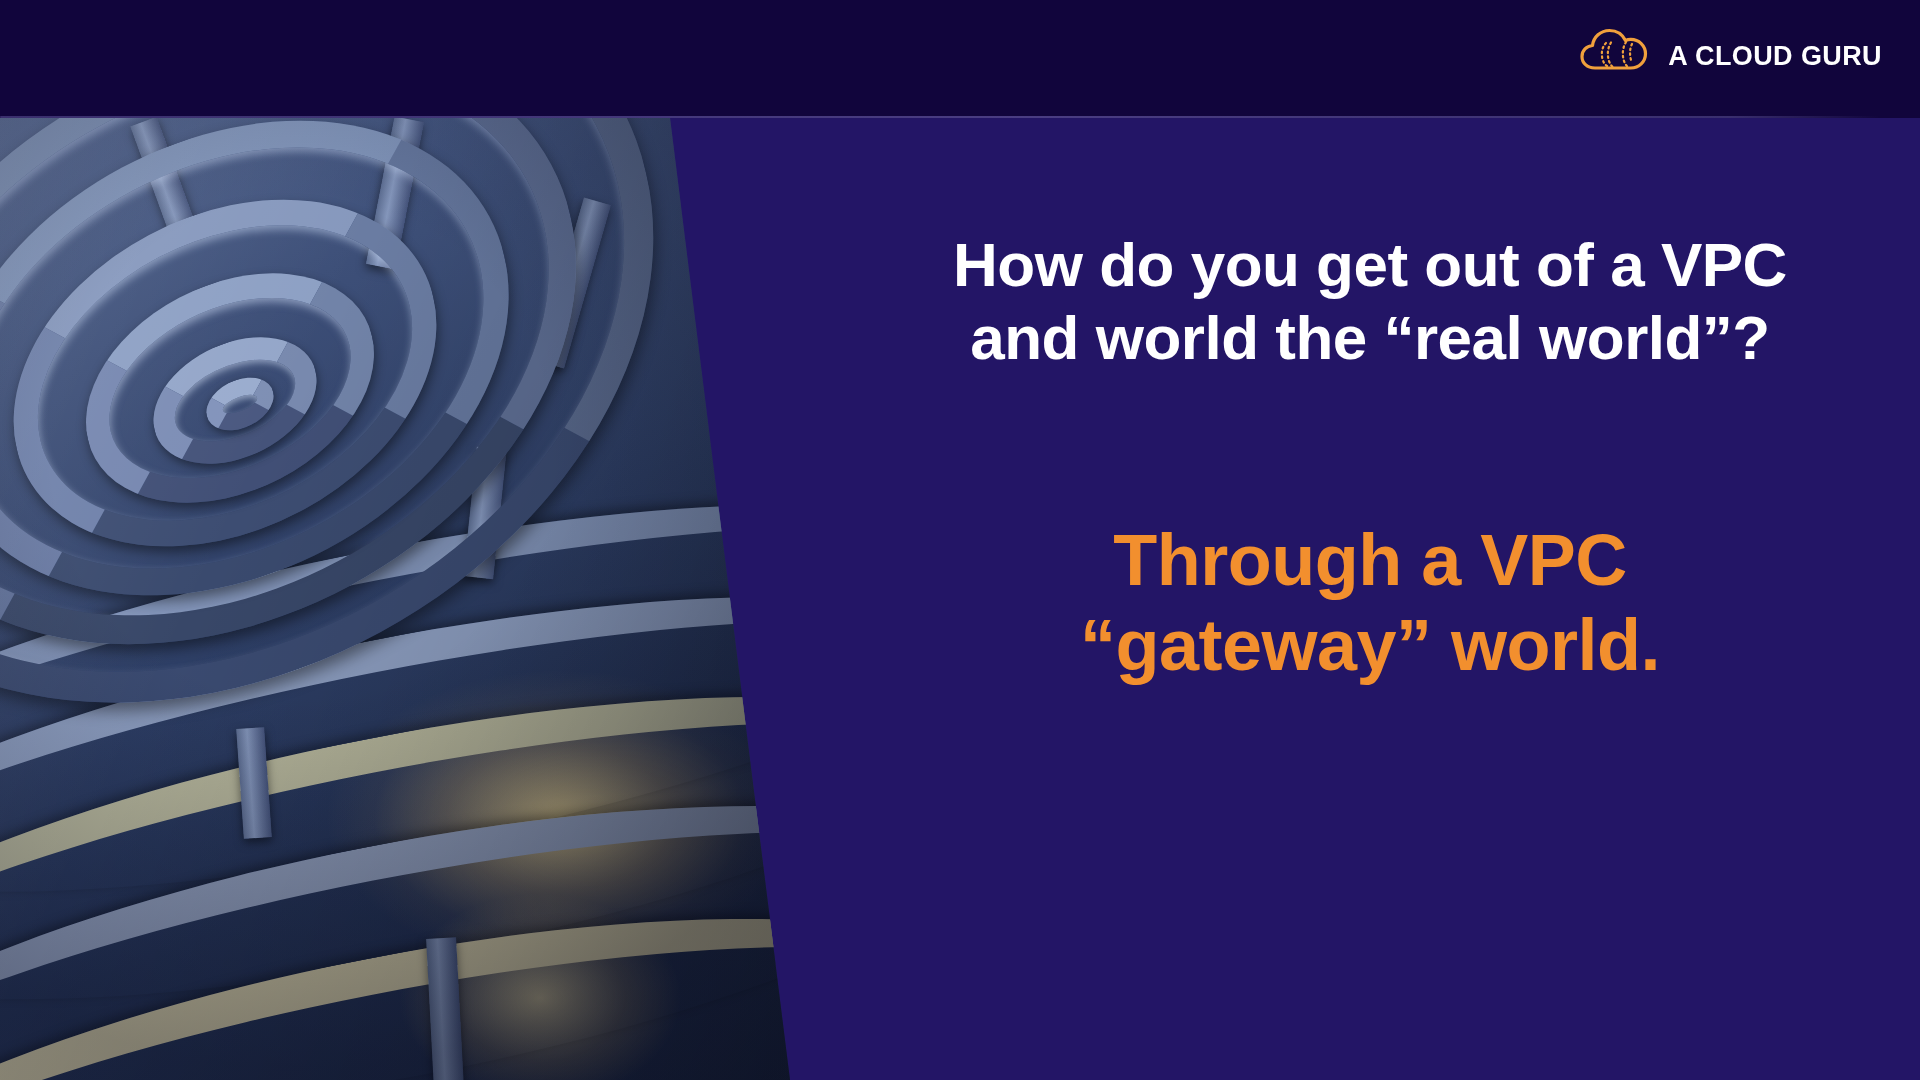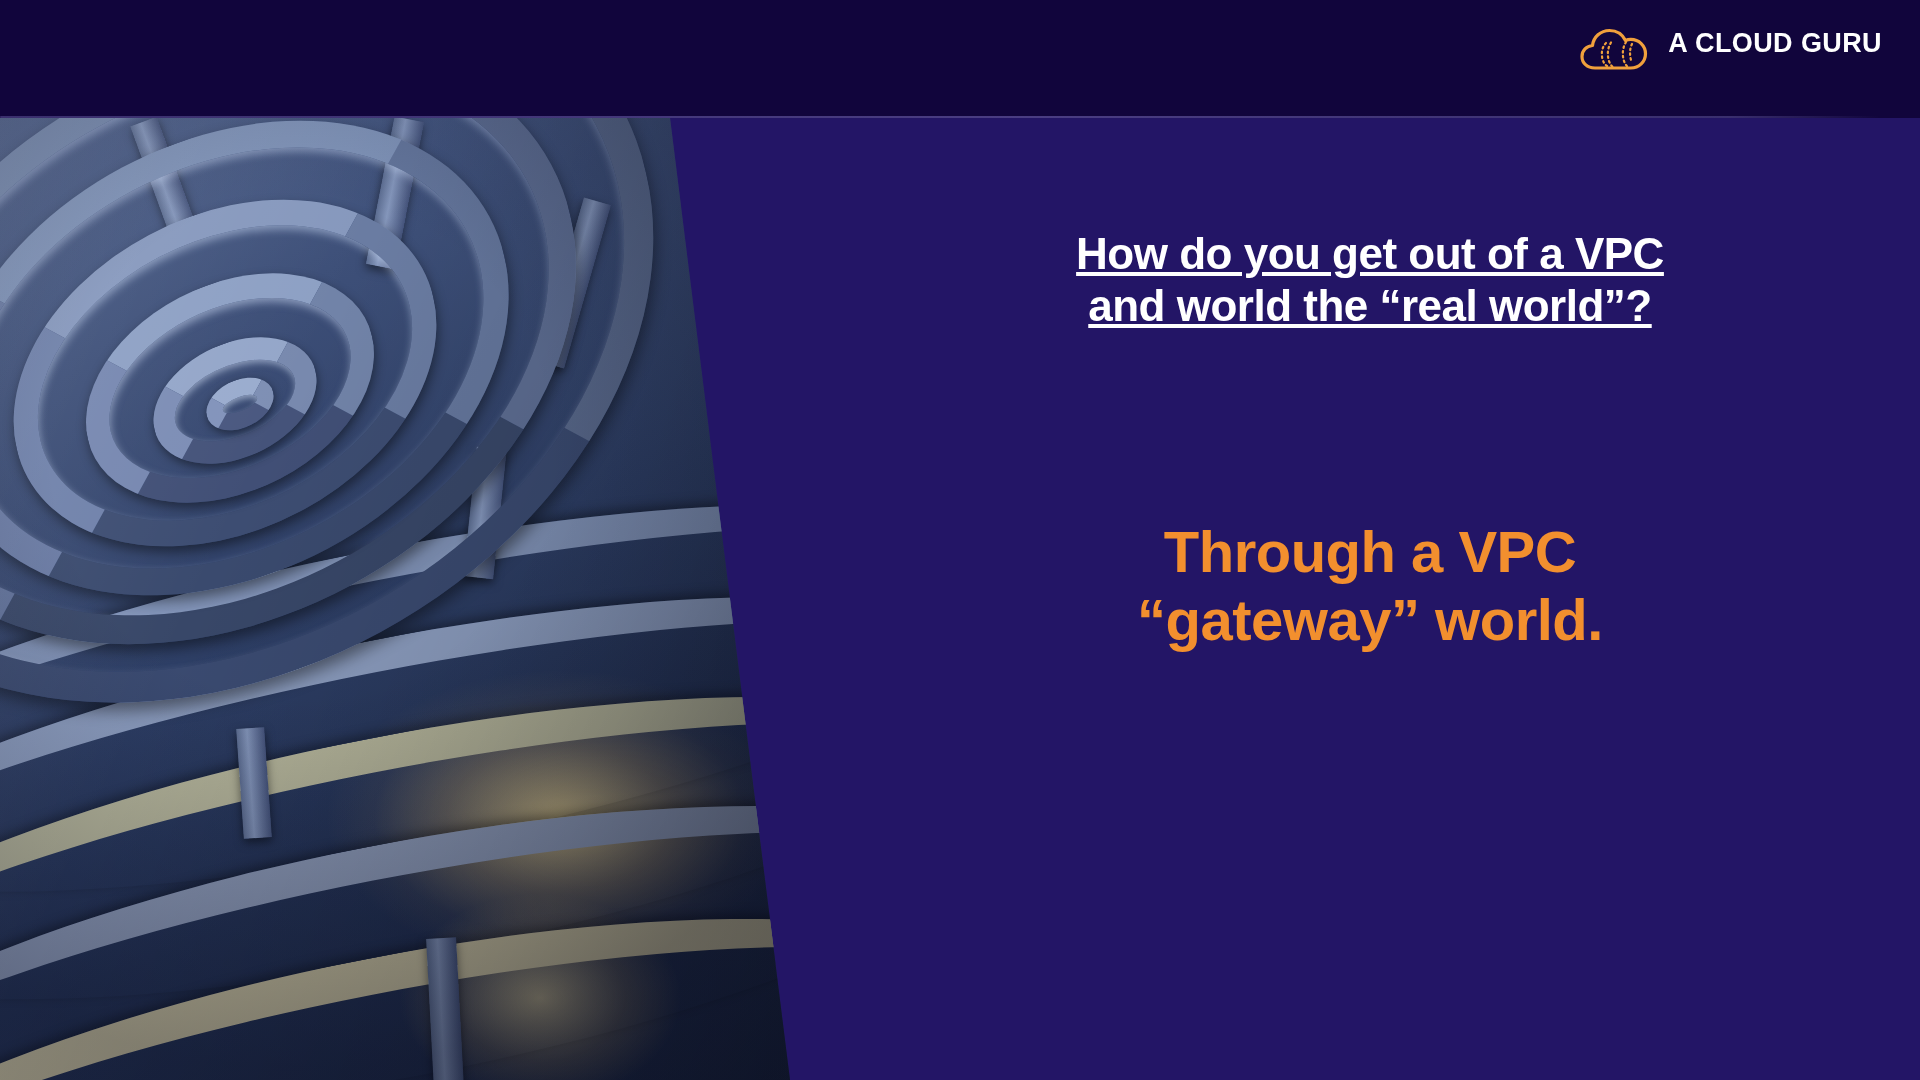--- a/index.html
+++ b/index.html
@@ -52,21 +52,21 @@
     color:#ffffff;
     white-space:nowrap;
   }
 
   
   .logo {
     position:absolute;
     right:38px; top:28px;
     height:44px;
     display:flex;
-    align-items:flex-start;
+    align-items:flex-end;
     gap:14px;
     z-index:32;
   }
   .logo-cloud { width:74px; height:44px; display:block; }
   .logo-text {
     font-size:27px;
     font-weight:bold;
     letter-spacing:0.4px;
     color:#ffffff;
     white-space:nowrap;
@@ -154,33 +154,32 @@
     left:820px; top:118px;
     width:1100px; height:962px;
     z-index:20;
   }
   .question {
     position:absolute;
     left:0; top:110px;
     width:1100px;
     text-align:center;
     color:#ffffff;
-    font-size:44px;
+    font-size:62px;
     font-weight:bold;
     line-height:1.18;
     letter-spacing:-0.5px;
-    text-decoration:underline;
   }
   .answer {
     position:absolute;
     left:0; top:400px;
     width:1100px;
     text-align:center;
     color:#f28f2e;
-    font-size:58px;
+    font-size:72px;
     font-weight:bold;
     line-height:1.18;
     letter-spacing:-0.5px;
   }
   .line { display:block; }
 </style>
 </head>
 <body>
 
 <div class="slide">

